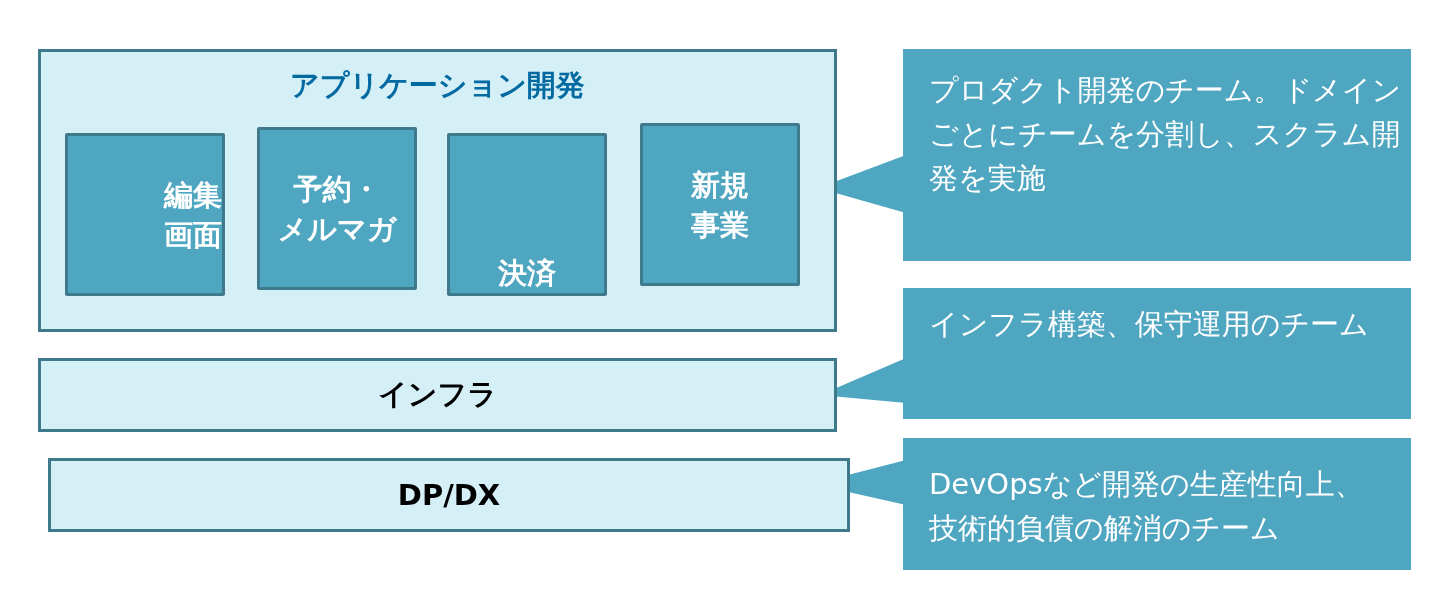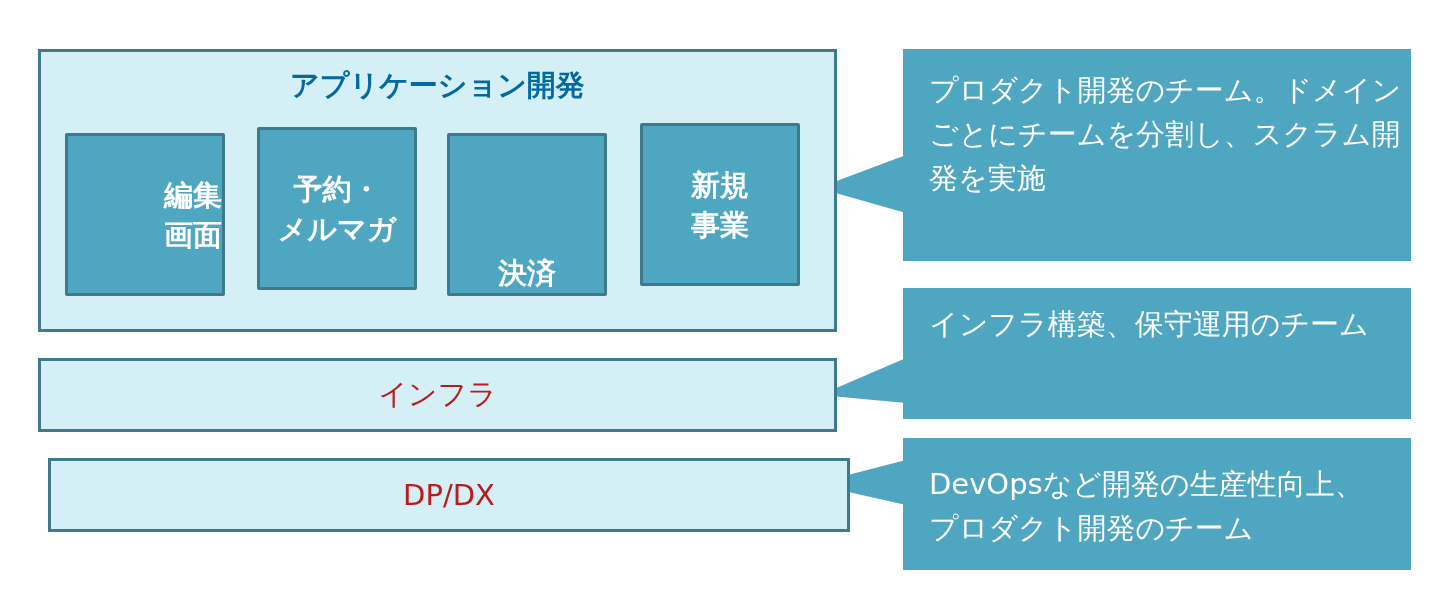--- a/index.html
+++ b/index.html
@@ -7,21 +7,21 @@
            font-family: "DejaVu Sans", "Liberation Sans", sans-serif; }
     .light-box { position: absolute; background: #D4EFF5; border: 3px solid #3E7A8C;
                  box-sizing: border-box; }
     .dark-box { position: absolute; background: #4FA6C1; border: 3px solid #3E7A8C;
                 box-sizing: border-box; border-radius: 2px;
                 display: flex; align-items: center; justify-content: center; text-align: center;
                 color: #ffffff; font-weight: bold; font-size: 29px; line-height: 40px; }
     .box-title { position: absolute; left: 0; right: 0; text-align: center;
                  color: #0369a1; font-weight: bold; font-size: 29px; }
     .layer-label { width: 100%; height: 100%; display: flex; align-items: center; justify-content: center;
-                   color: #b91c1c; font-weight: normal; font-size: 29px; border-radius: 27px; }
+                   color: #000000; font-weight: bold; font-size: 29px; border-radius: 27px; }
     .callout { position: absolute; background: #4FA6C1; color: #ffffff;
                font-size: 29px; line-height: 44px; box-sizing: border-box; padding-left: 26px; }
     .callout-text { white-space: pre-line; }
     svg.pointers { position: absolute; left: 0; top: 0; }
   </style>
 </head>
 <body>
 
 <svg class="pointers" width="1440" height="591">
   <polygon points="906,155 818,188 906,213" fill="#4FA6C1"></polygon>
@@ -60,14 +60,14 @@
 <div class="callout" style="left:903px; top:49px; width:508px; height:212px; padding-top:19px;">
   <div class="callout-text">プロダクト開発のチーム。ドメイン
 ごとにチームを分割し、スクラム開
 発を実施</div>
 </div>
 <div class="callout" style="left:903px; top:288px; width:508px; height:131px; padding-top:14px;">
   <div class="callout-text">インフラ構築、保守運用のチーム</div>
 </div>
 <div class="callout" style="left:903px; top:438px; width:508px; height:132px; padding-top:24px;">
   <div class="callout-text">DevOpsなど開発の生産性向上、
-プロダクト開発のチーム</div>
+技術的負債の解消のチーム</div>
 </div>
 
 </body></html>

